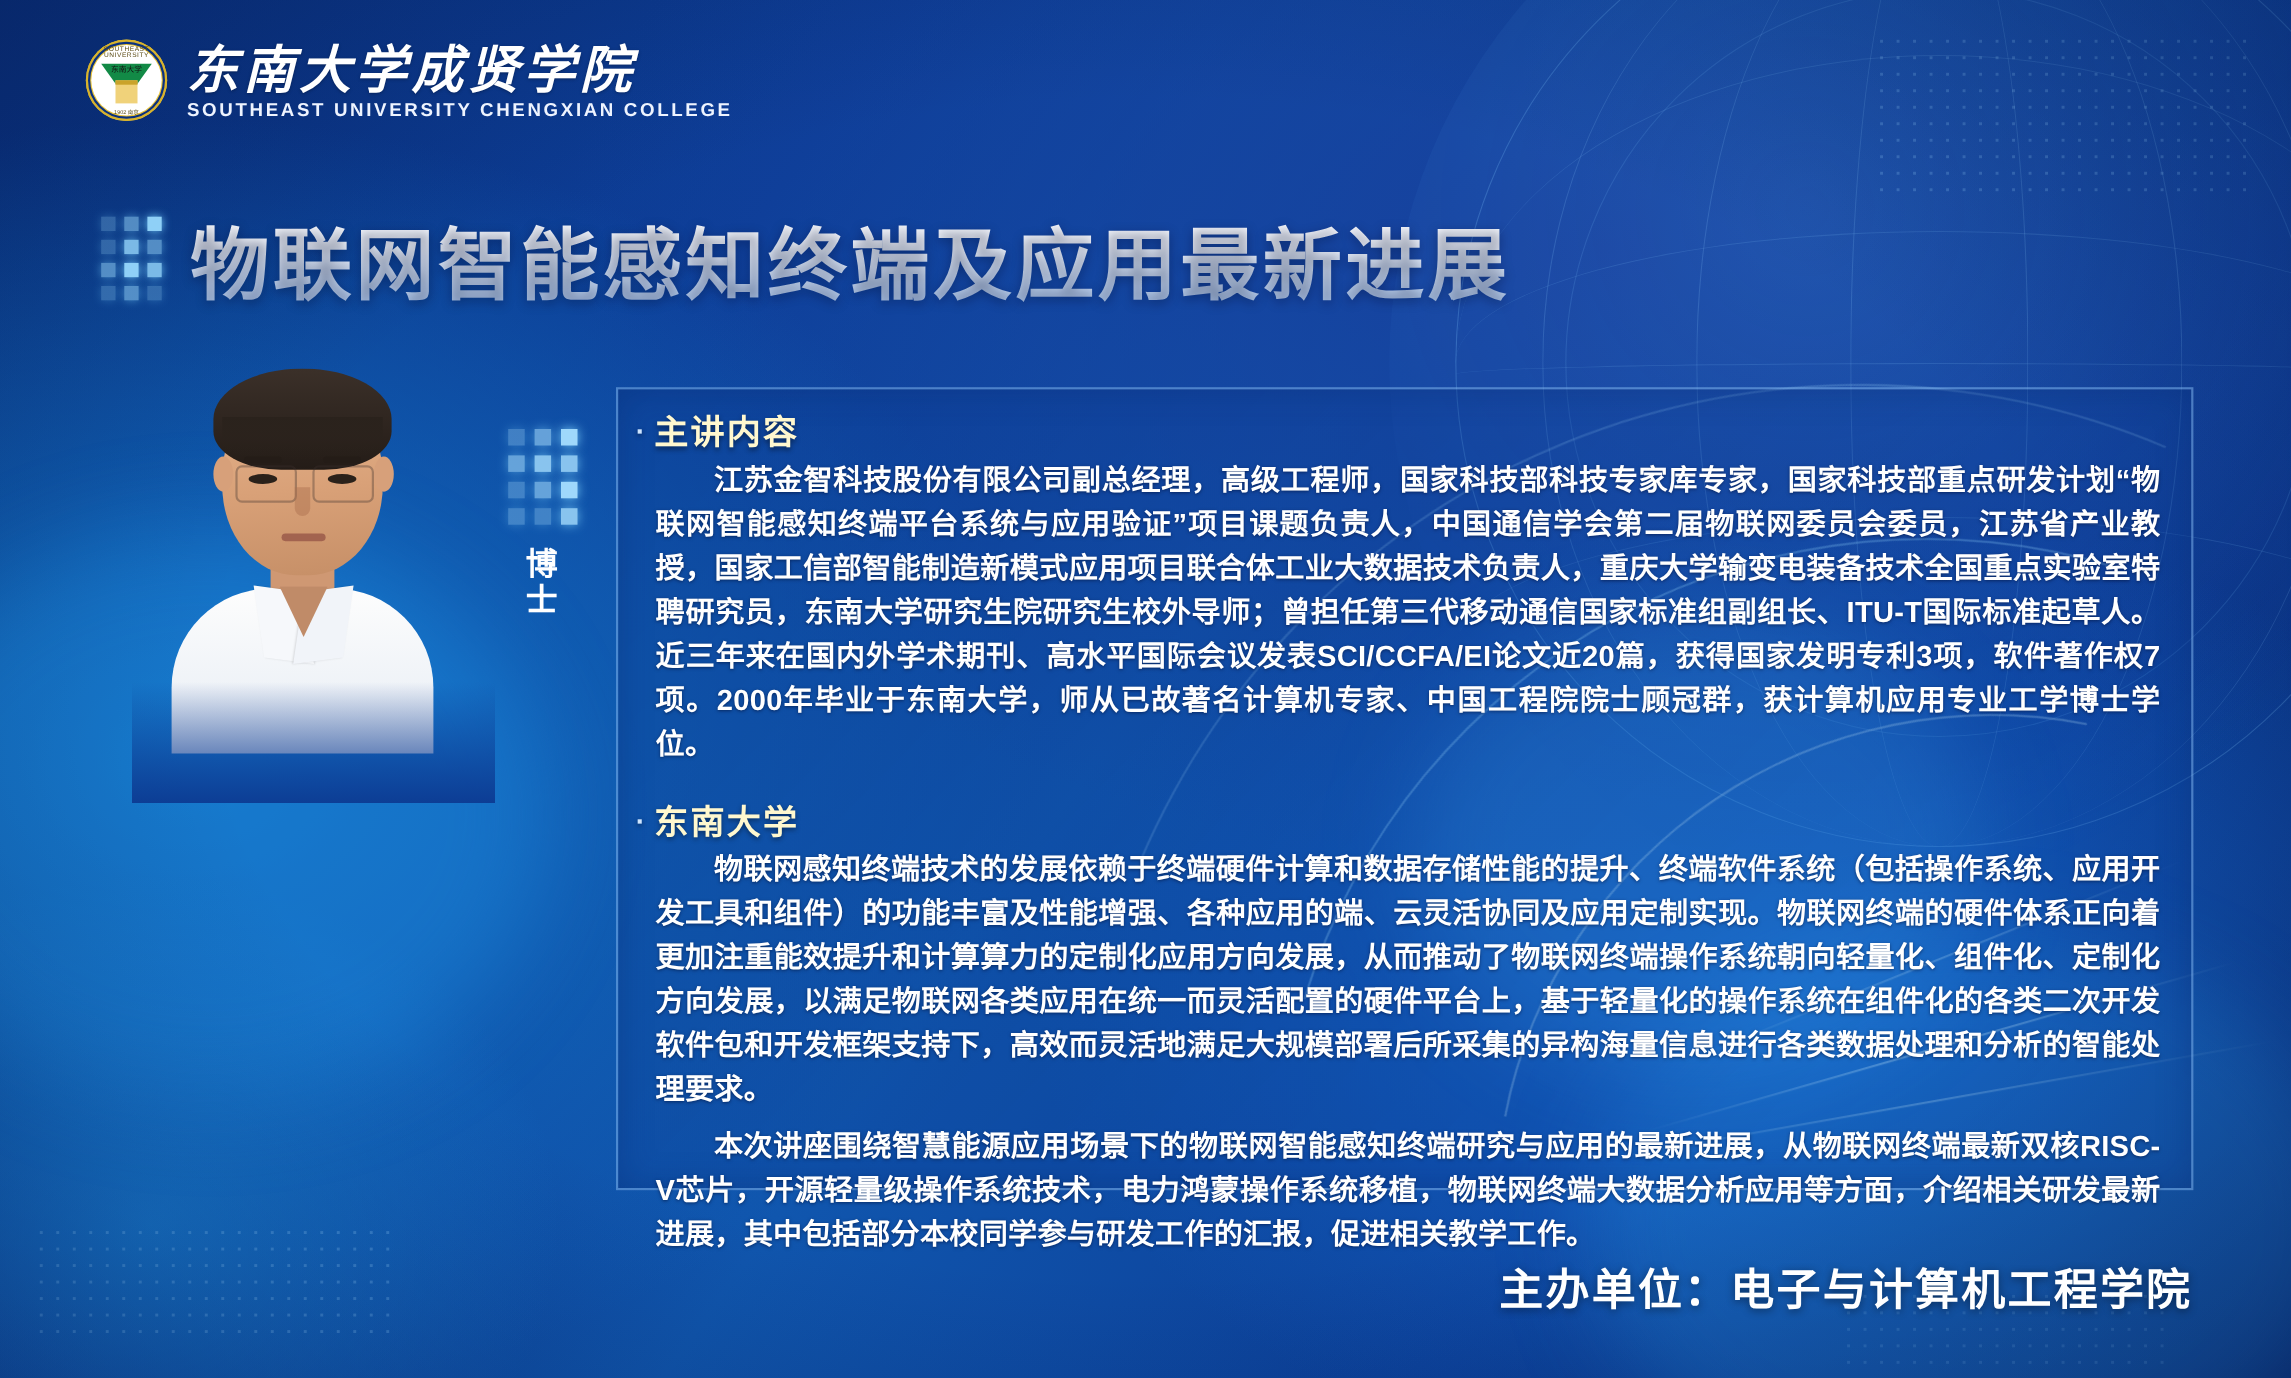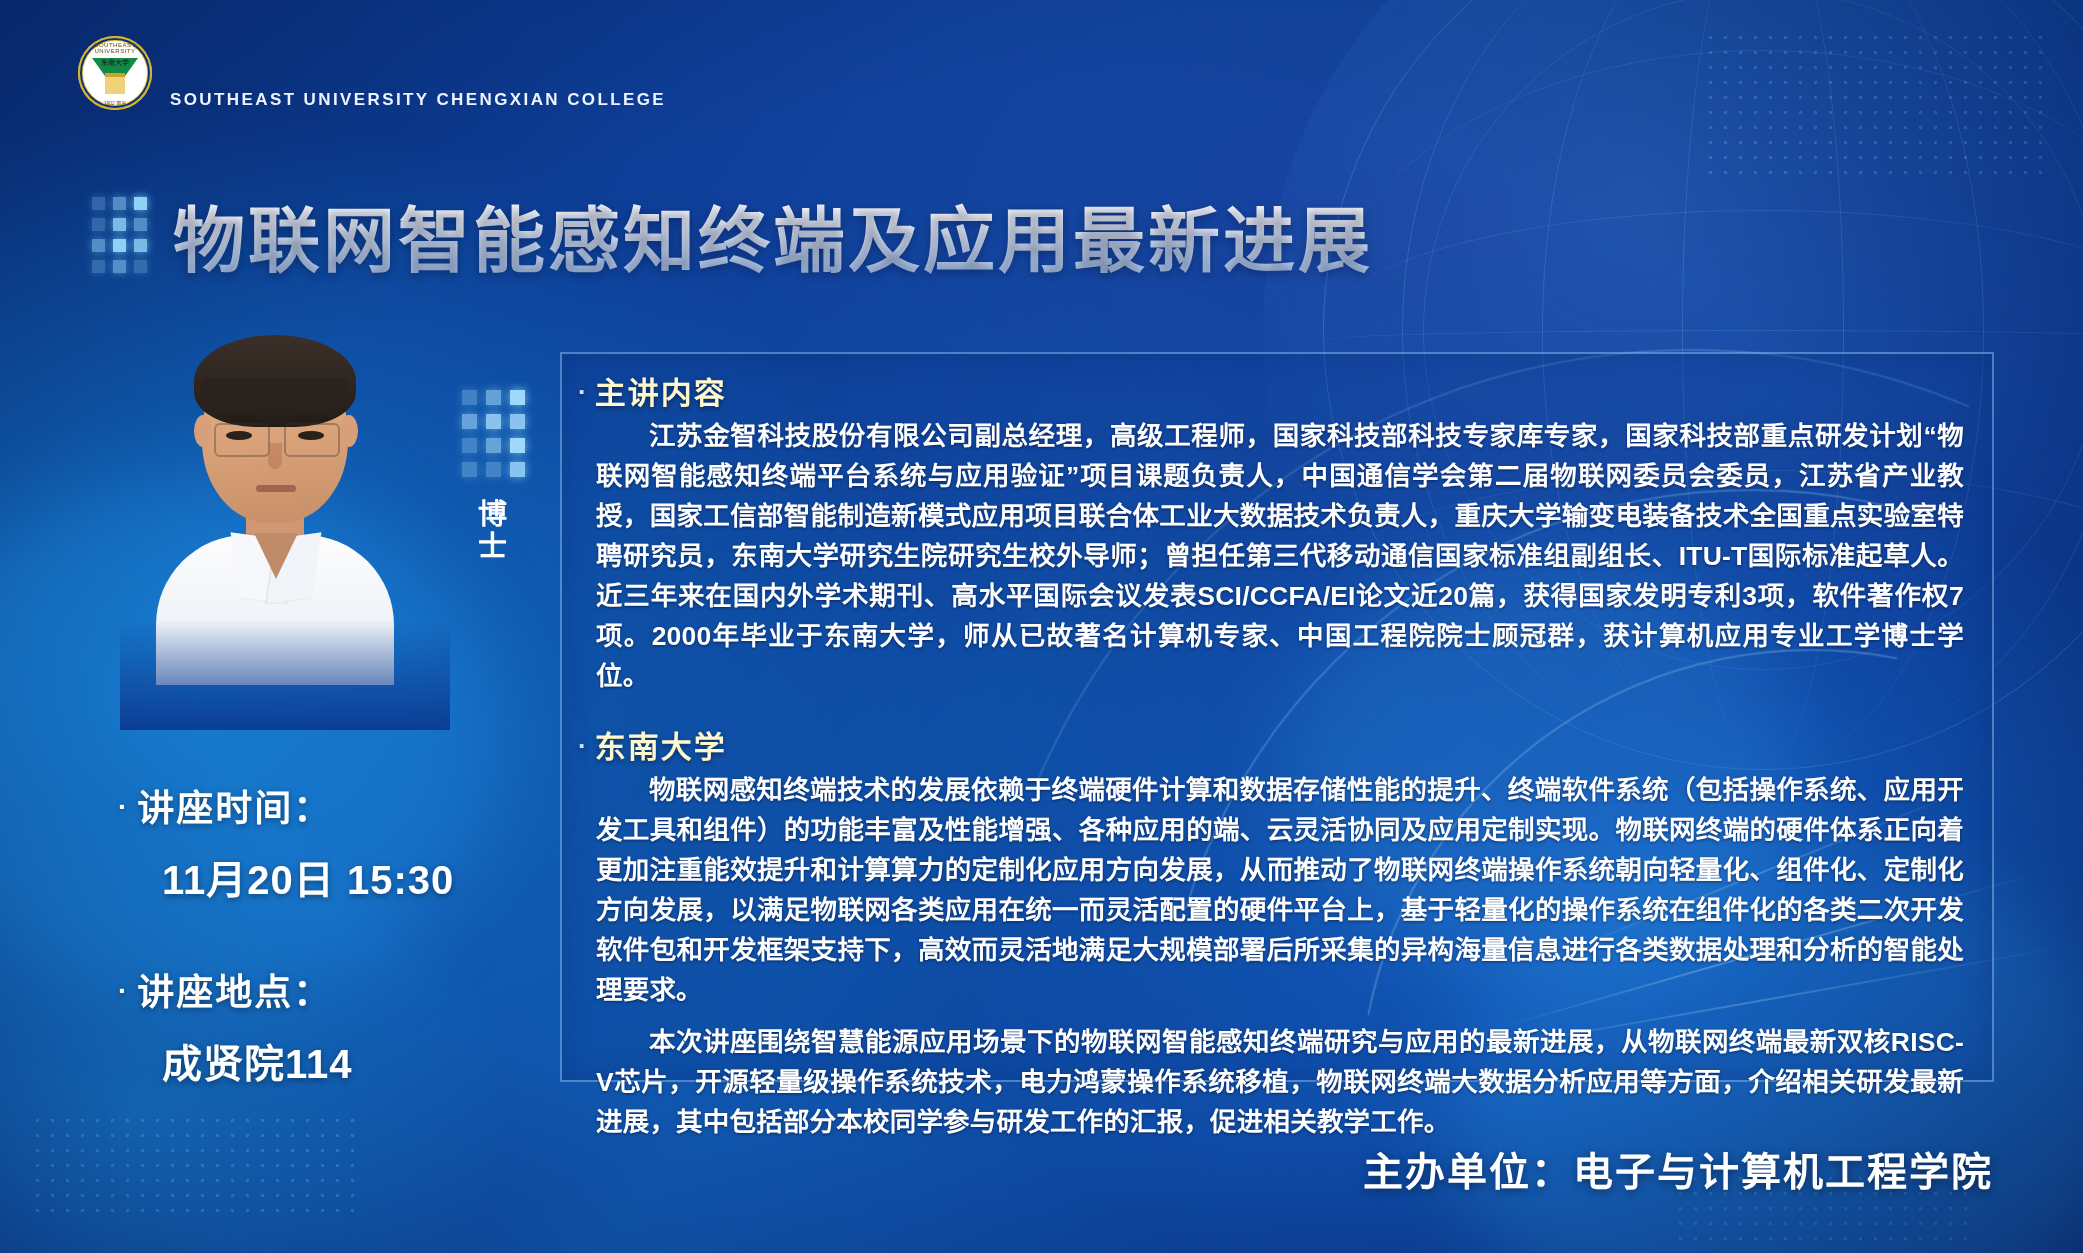--- a/index.html
+++ b/index.html
@@ -211,20 +211,21 @@
     <div class="seal">
       <div class="ring"></div>
       <div class="ring2"></div>
       <div class="tri"></div>
       <div class="bldg"></div>
       <div class="txt-top">SOUTHEAST UNIVERSITY</div>
       <div class="txt-mid">东南大学</div>
       <div class="txt-bot">1902  南京</div>
     </div>
     <div class="logo-text">
+      <div class="logo-cn">东南大学成贤学院</div>
       <div class="logo-en">SOUTHEAST UNIVERSITY CHENGXIAN COLLEGE</div>
     </div>
   </div>
 
   <div class="title-row">
     <div class="pixgrid">
       <i class="d1"></i>
         <i class="d2"></i>
         <i class="d4"></i>
       <i class="d1"></i>
@@ -287,27 +288,16 @@
   </div>
 
   <div class="sec-head" style="left:578px;top:722px;">
     <span class="bull">·</span><span>东南大学</span>
   </div>
   <div class="body-text" style="left:596px;top:770px;width:1368px;">
     <p>物联网感知终端技术的发展依赖于终端硬件计算和数据存储性能的提升、终端软件系统（包括操作系统、应用开发工具和组件）的功能丰富及性能增强、各种应用的端、云灵活协同及应用定制实现。物联网终端的硬件体系正向着更加注重能效提升和计算算力的定制化应用方向发展，从而推动了物联网终端操作系统朝向轻量化、组件化、定制化方向发展，以满足物联网各类应用在统一而灵活配置的硬件平台上，基于轻量化的操作系统在组件化的各类二次开发软件包和开发框架支持下，高效而灵活地满足大规模部署后所采集的异构海量信息进行各类数据处理和分析的智能处理要求。</p>
     <p>本次讲座围绕智慧能源应用场景下的物联网智能感知终端研究与应用的最新进展，从物联网终端最新双核RISC-V芯片，开源轻量级操作系统技术，电力鸿蒙操作系统移植，物联网终端大数据分析应用等方面，介绍相关研发最新进展，其中包括部分本校同学参与研发工作的汇报，促进相关教学工作。</p>
   </div>
 
-  <div class="info">
-    <div class="info-line">
-      <span class="bull">·</span><span>讲座时间：</span>
-    </div>
-    <div class="info-val">11月20日 15:30</div>
-    <div class="info-gap"></div>
-    <div class="info-line">
-      <span class="bull">·</span><span>讲座地点：</span>
-    </div>
-    <div class="info-val">成贤院114</div>
-  </div>
 
   <div class="footer">主办单位：电子与计算机工程学院</div>
 
 </div>
 
 </body></html>

